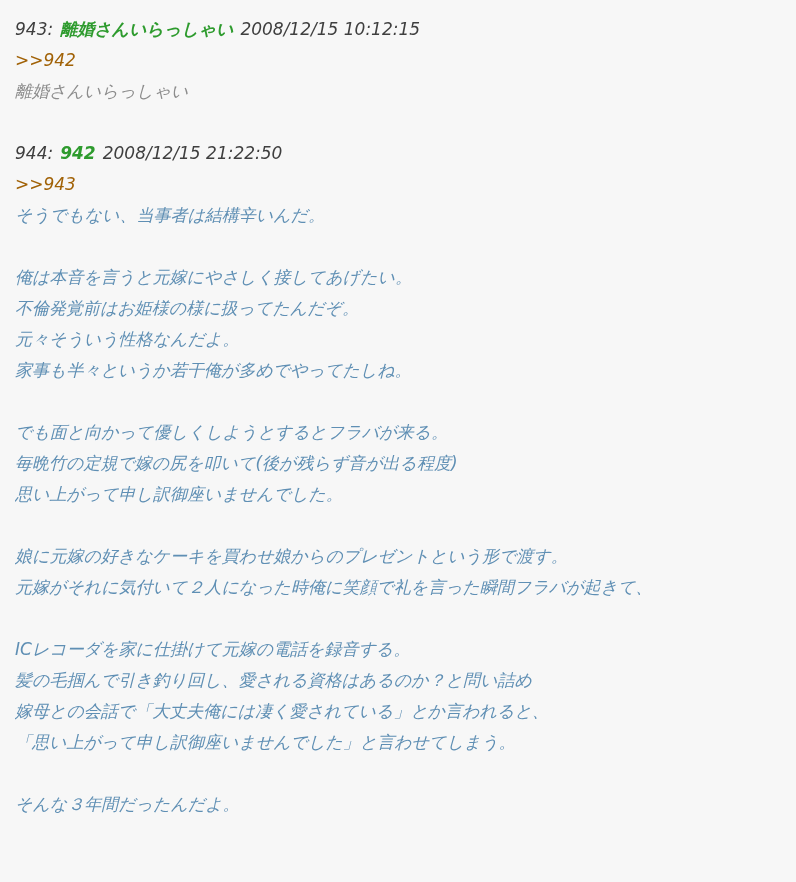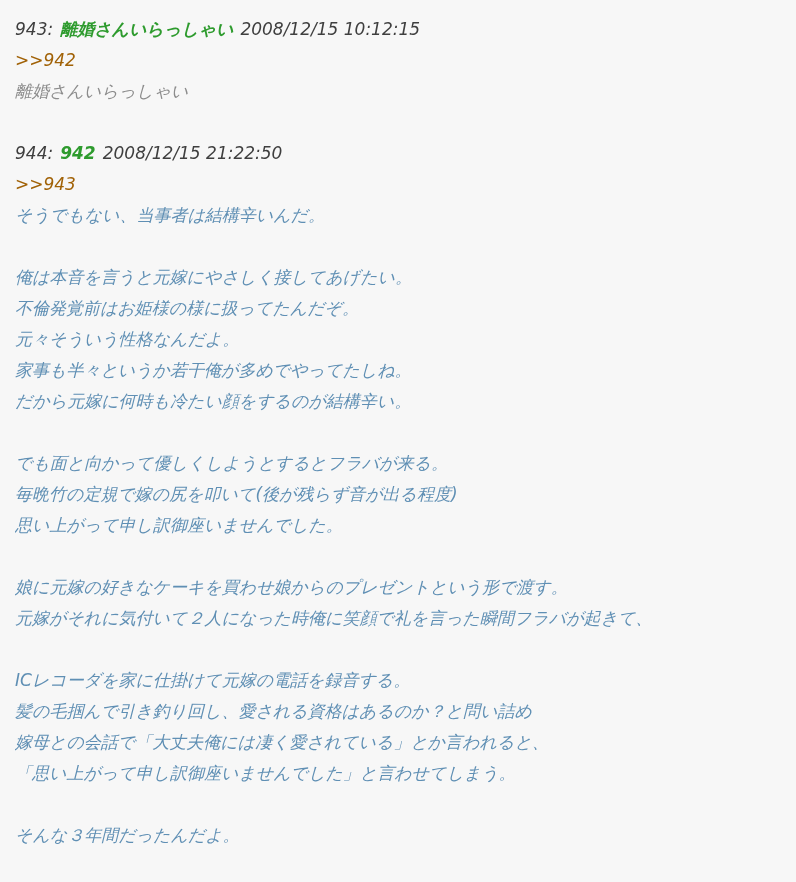--- a/index.html
+++ b/index.html
@@ -51,21 +51,20 @@
     <div class="line blank"></div>
     <article>
       <div class="line"><span class="post-number">944:</span><span class="post-name">942</span><span class="post-date">2008/12/15 21:22:50</span></div>
       <div class="line"><a class="anchor" href="#">&gt;&gt;943</a></div>
       <div class="line body-blue">そうでもない、当事者は結構辛いんだ。</div>
       <div class="line blank"></div>
       <div class="line body-blue">俺は本音を言うと元嫁にやさしく接してあげたい。</div>
       <div class="line body-blue">不倫発覚前はお姫様の様に扱ってたんだぞ。</div>
       <div class="line body-blue">元々そういう性格なんだよ。</div>
       <div class="line body-blue">家事も半々というか若干俺が多めでやってたしね。</div>
-      <div class="line body-blue">だから元嫁に何時も冷たい顔をするのが結構辛い。</div>
       <div class="line blank"></div>
       <div class="line body-blue">でも面と向かって優しくしようとするとフラバが来る。</div>
       <div class="line body-blue">毎晩竹の定規で嫁の尻を叩いて(後が残らず音が出る程度)</div>
       <div class="line body-blue">思い上がって申し訳御座いませんでした。</div>
       <div class="line blank"></div>
       <div class="line body-blue">娘に元嫁の好きなケーキを買わせ娘からのプレゼントという形で渡す。</div>
       <div class="line body-blue">元嫁がそれに気付いて２人になった時俺に笑顔で礼を言った瞬間フラバが起きて、</div>
       <div class="line blank"></div>
       <div class="line body-blue">ICレコーダを家に仕掛けて元嫁の電話を録音する。</div>
       <div class="line body-blue">髪の毛掴んで引き釣り回し、愛される資格はあるのか？と問い詰め</div>

